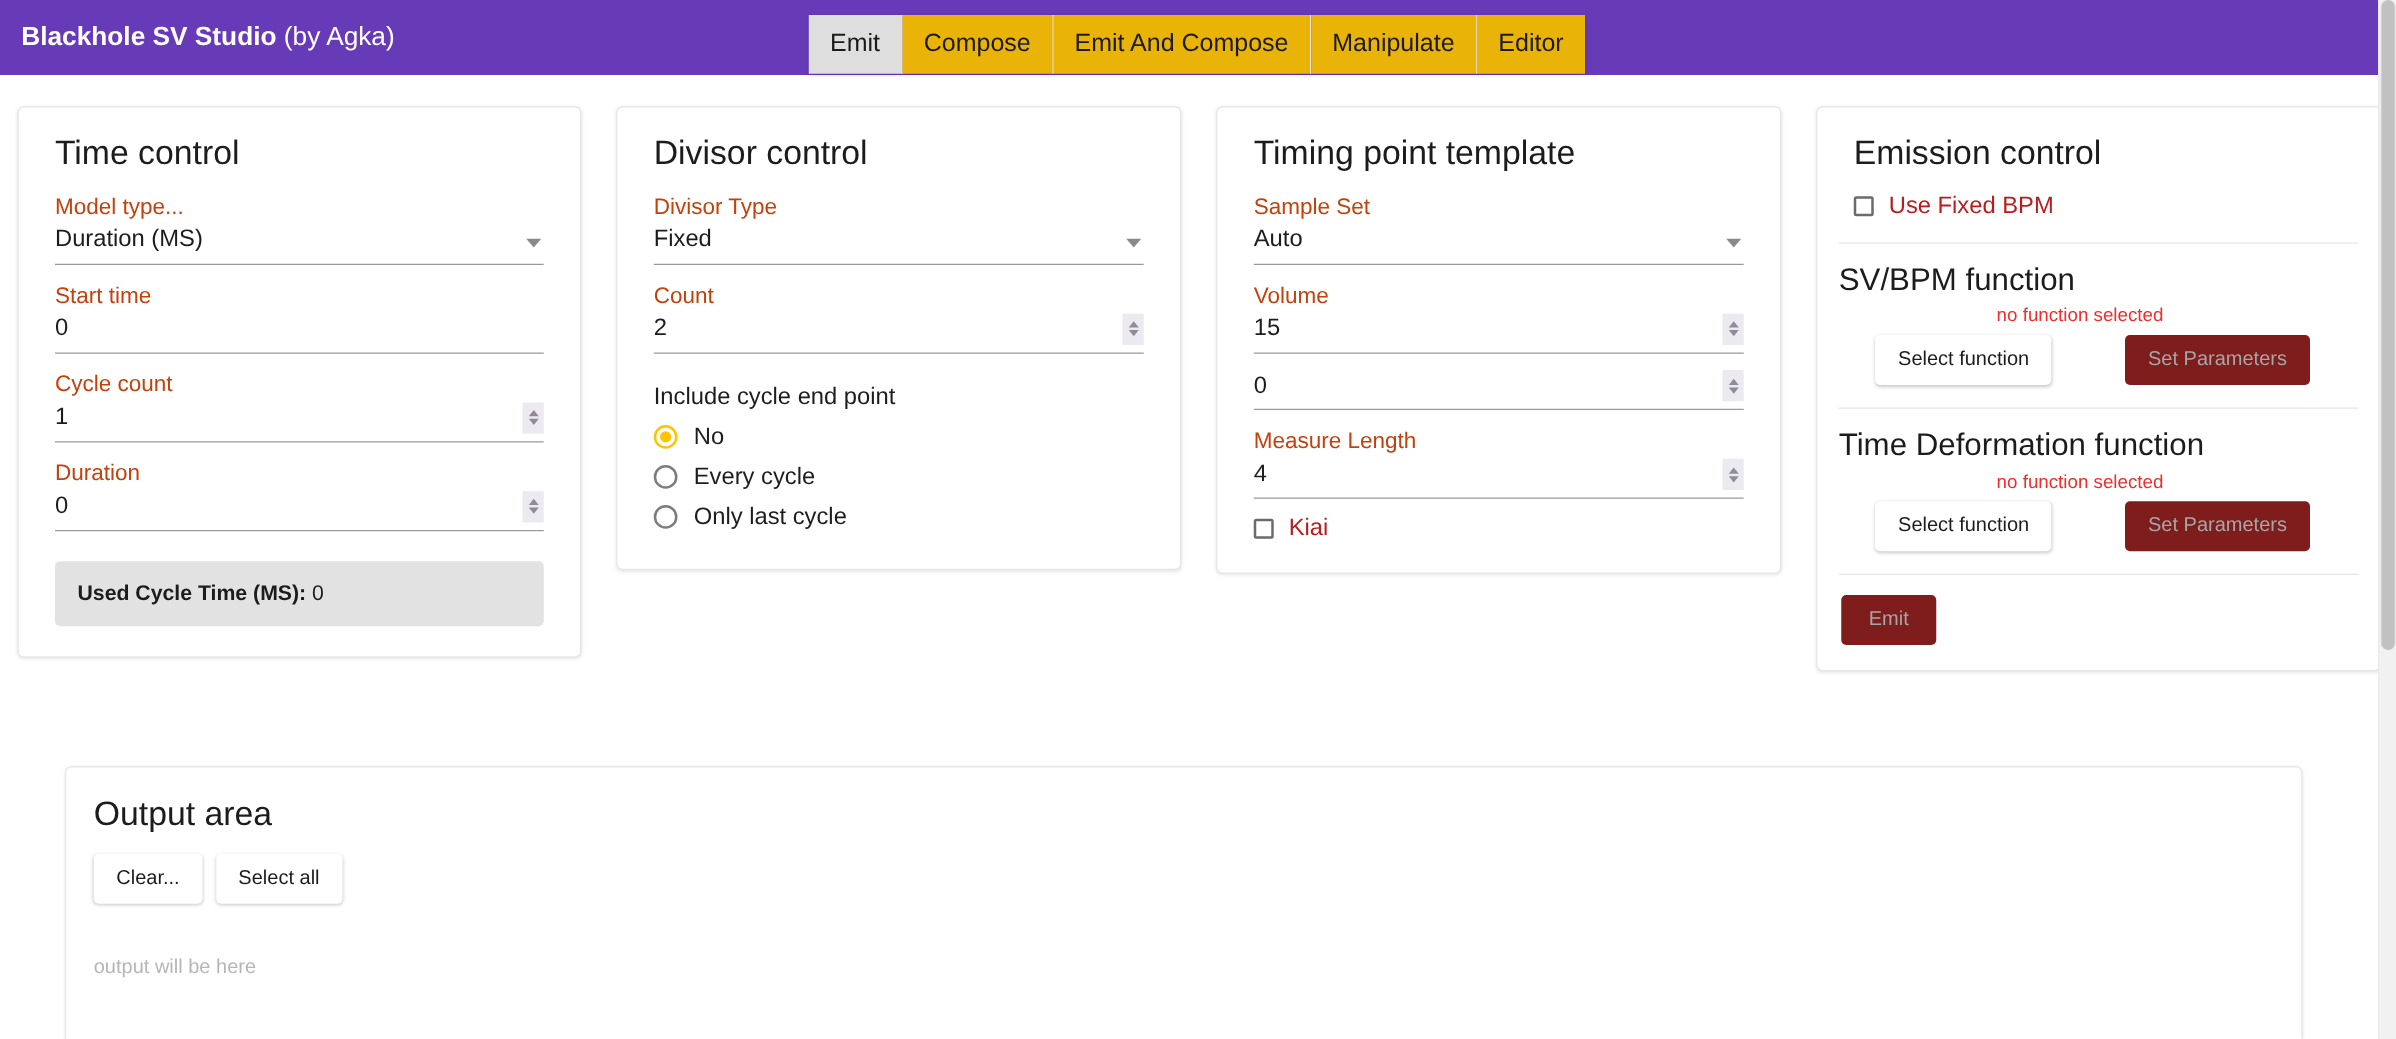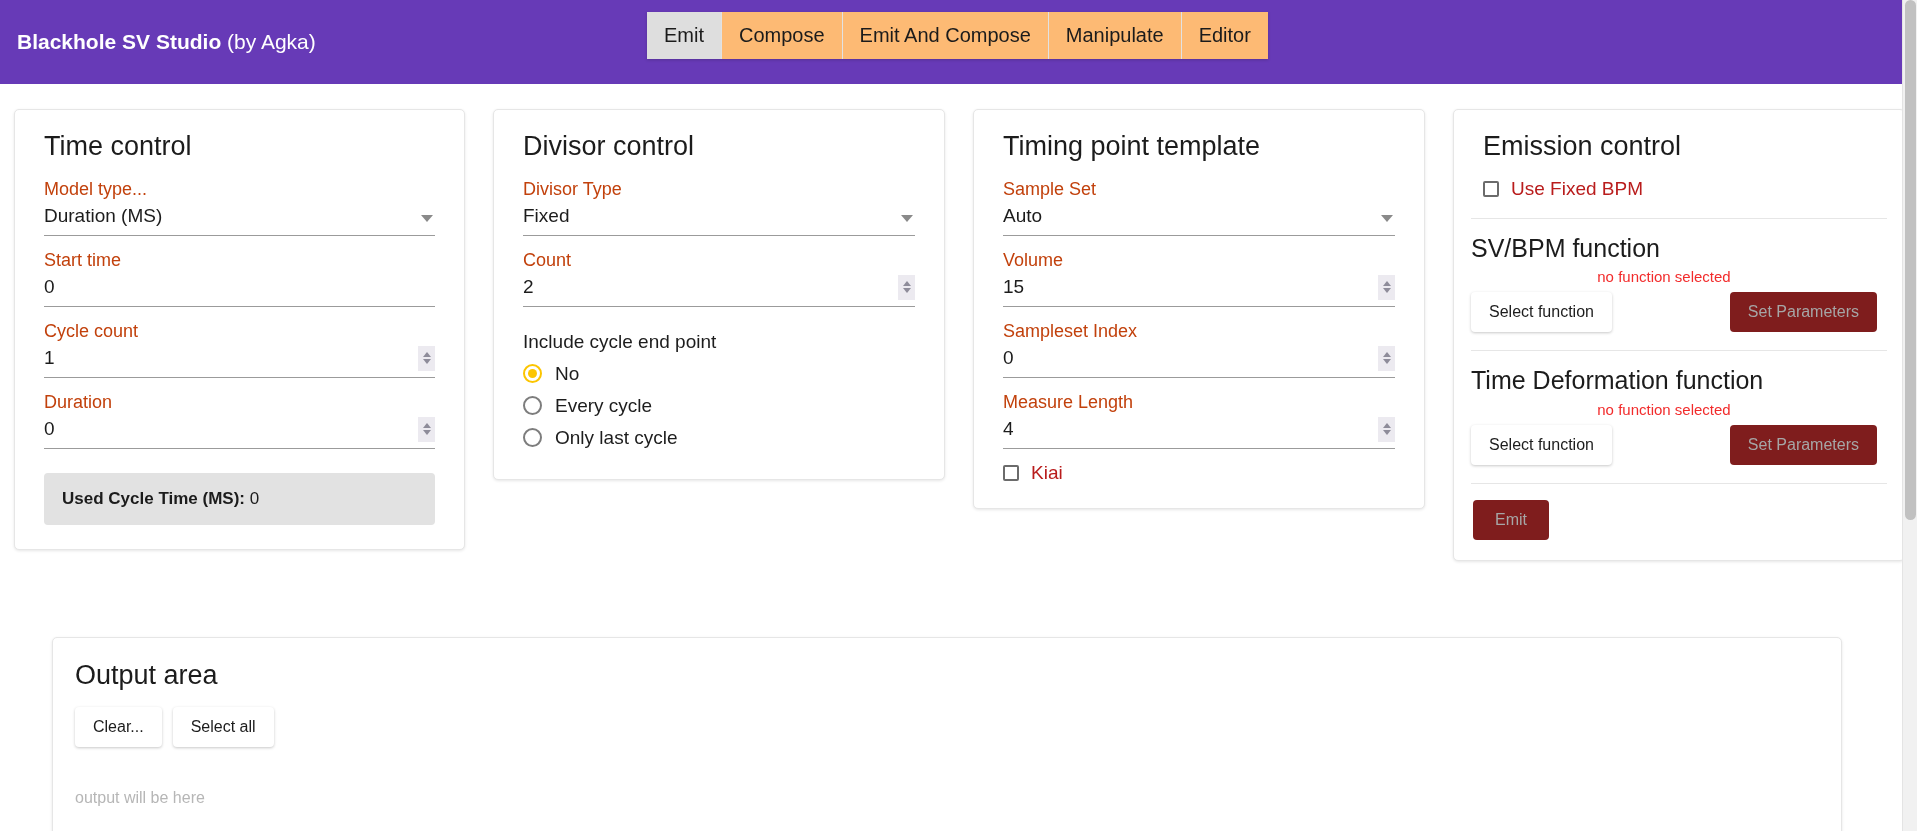--- a/index.html
+++ b/index.html
@@ -6,21 +6,21 @@
   html, body {
     margin: 0; padding: 0;
     width: 1917px; height: 831px;
     overflow: hidden;
     background: #ffffff;
     font-family: "Liberation Sans", sans-serif;
   }
 
   
   .topbar {
-    height: 84px;
+    height: 60px;
     background: #673ab7;
     display: flex;
     align-items: center;
     position: relative;
   }
   .brand {
     margin-left: 17px;
     color: #ffffff;
     font-size: 21px;
     white-space: nowrap;
@@ -30,21 +30,21 @@
 
   .tabs {
     position: absolute;
     left: 647px;
     top: 12px;
     display: flex;
     height: 47px;
     box-shadow: 0 1px 3px rgba(0,0,0,.18);
   }
   .tab {
-    background: #fdba74;
+    background: #eab308;
     color: #1b1b1b;
     font-size: 20px;
     display: flex;
     align-items: center;
     padding: 0 17px;
     border-right: 1px solid #e2e2e2;
     cursor: pointer;
     white-space: nowrap;
   }
   .tab:last-child { border-right: none; text-align: center; }
@@ -209,21 +209,21 @@
   .fn-block { margin-top: 2px; }
   .fn-status {
     color: #f22b2b;
     font-size: 15px;
     text-align: center;
     margin: 6px 0 7px 0;
     padding-right: 30px;
   }
   .fn-buttons {
     display: flex;
-    justify-content: space-between;
+    justify-content: center;
     gap: 59px;
     padding-right: 10px;
   }
   .btn {
     font-family: inherit;
     font-size: 16px;
     background: #ffffff;
     color: #1c1c1c;
     border: none;
     border-radius: 4px;
@@ -385,21 +385,20 @@
     <div class="field">
       <span class="field-label">Volume</span>
       <span class="field-value">15</span>
       <span class="spinner">
           <i class="up"></i>
           <i class="dn"></i>
         </span>
     </div>
 
     <div class="field">
-      <span class="field-label">Sampleset Index</span>
       <span class="field-value">0</span>
       <span class="spinner">
           <i class="up"></i>
           <i class="dn"></i>
         </span>
     </div>
 
     <div class="field">
       <span class="field-label">Measure Length</span>
       <span class="field-value">4</span>

